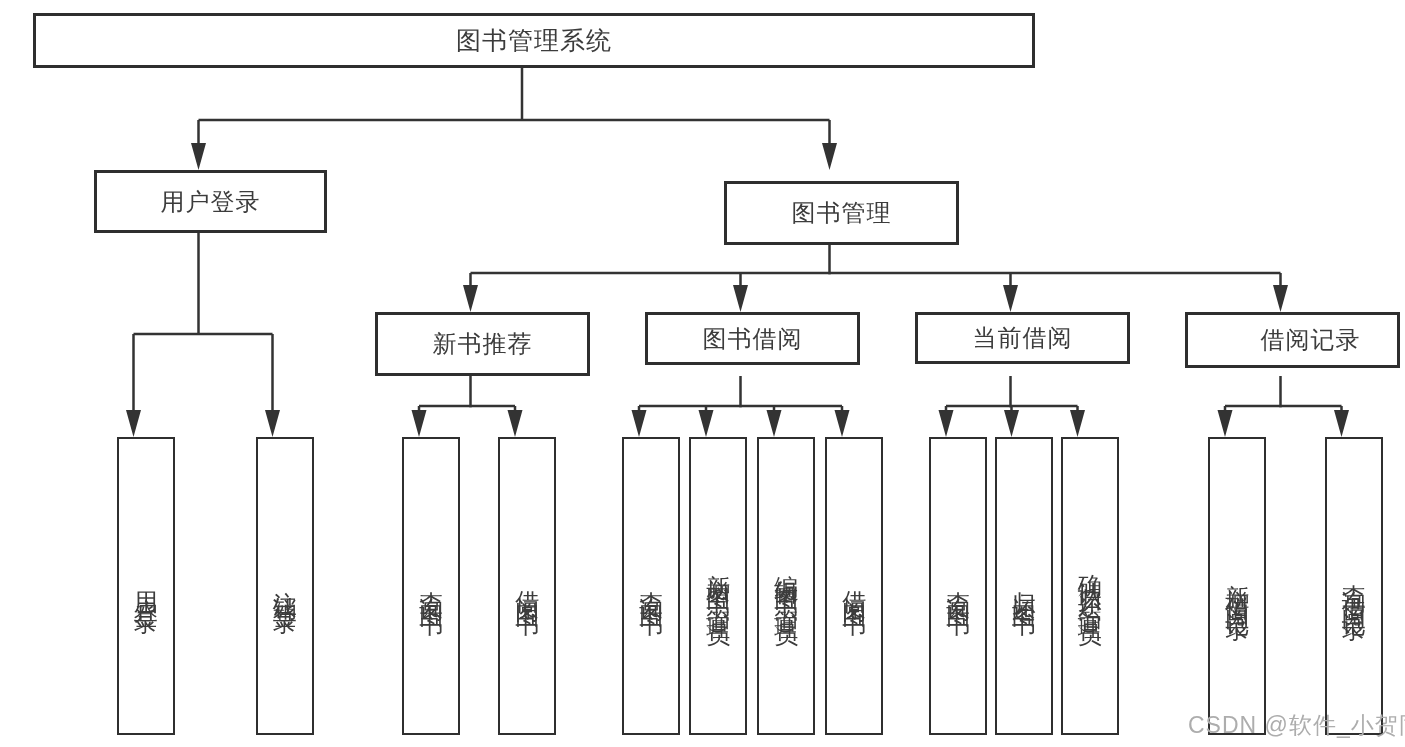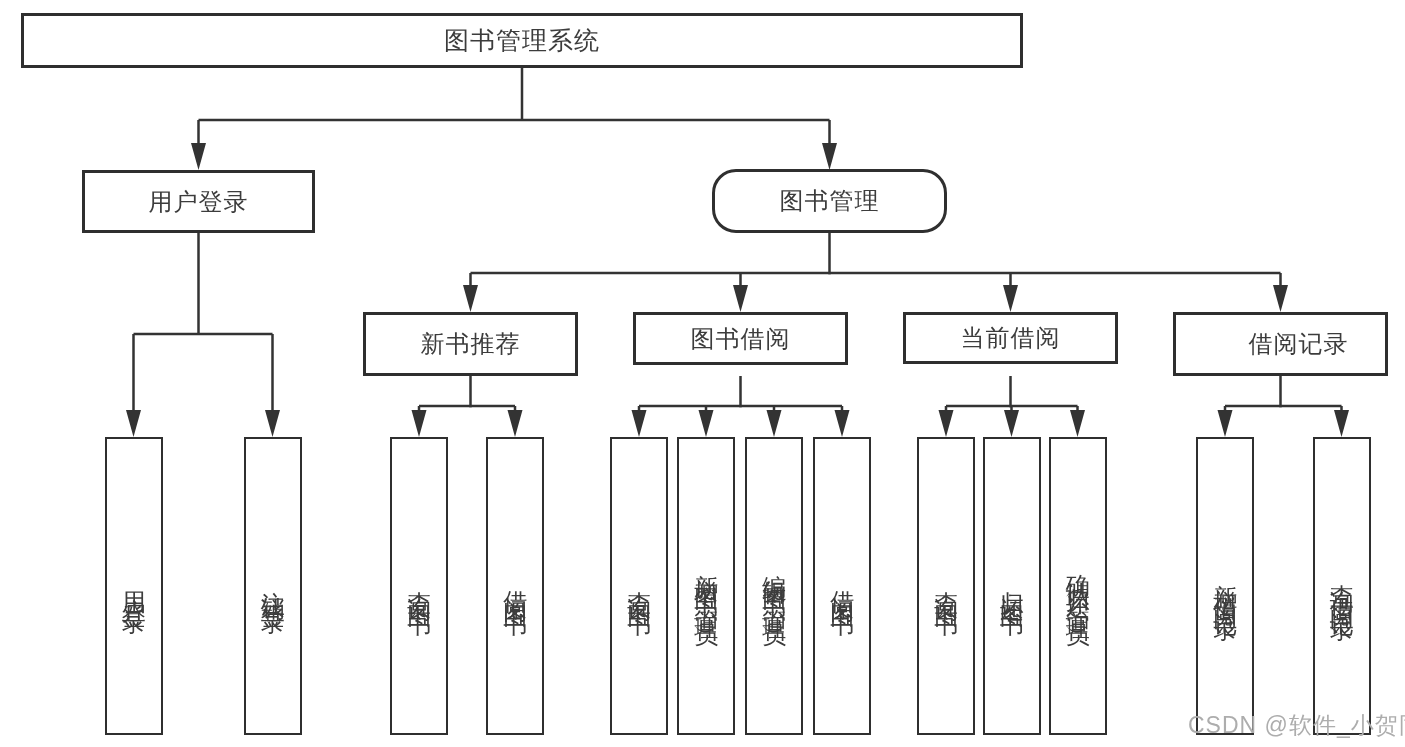--- a/index.html
+++ b/index.html
@@ -21,20 +21,21 @@
     box-sizing: border-box;
     background: #ffffff;
     border: 3px solid #2f2f2f;
     display: flex;
     align-items: center;
     justify-content: center;
     color: #3c3c3c;
     font-size: 24px;
     letter-spacing: 1px;
     white-space: nowrap;
+    margin-left: 12px;
   }
   .box.root { font-size: 25px; }
   .box.leaf { border-width: 2.5px; }
   .box.leaf .vtext {
     writing-mode: vertical-rl;
     text-orientation: mixed;
     letter-spacing: 7px;
     line-height: 1.1;
     font-size: 24px;
     white-space: nowrap;
@@ -99,34 +100,34 @@
          M1334 410 L1349 410 L1341.5 437 Z"></path>
   </svg>
 
   <div class="box root" style="left:21px; top:13px; width:1002px; height:55px;">
     <span>图书管理系统</span>
   </div>
 
   <div class="box" style="left:82px; top:170px; width:233px; height:63px;">
     <span>用户登录</span>
   </div>
-  <div class="box" style="left:712px; top:169px; width:235px; height:64px;border-radius:24px;">
+  <div class="box" style="left:712px; top:181px; width:235px; height:64px;">
     <span>图书管理</span>
   </div>
 
   <div class="box" style="left:363px; top:312px; width:215px; height:64px;align-items:center;">
     <span>新书推荐</span>
   </div>
   <div class="box" style="left:633px; top:312px; width:215px; height:53px;">
     <span>图书借阅</span>
   </div>
   <div class="box" style="left:903px; top:312px; width:215px; height:52px;">
     <span>当前借阅</span>
   </div>
-  <div class="box" style="left:1173px; top:312px; width:215px; height:64px;padding-left:36px;">
+  <div class="box" style="left:1173px; top:312px; width:215px; height:56px;padding-left:36px;">
     <span>借阅记录</span>
   </div>
 
   <div class="box leaf" style="left:104.5px; top:437px; width:58px; height:298px;">
     <span class="vtext">用户登录</span>
   </div>
   <div class="box leaf" style="left:243.5px; top:437px; width:58px; height:298px;">
     <span class="vtext">注销登录</span>
   </div>
 

